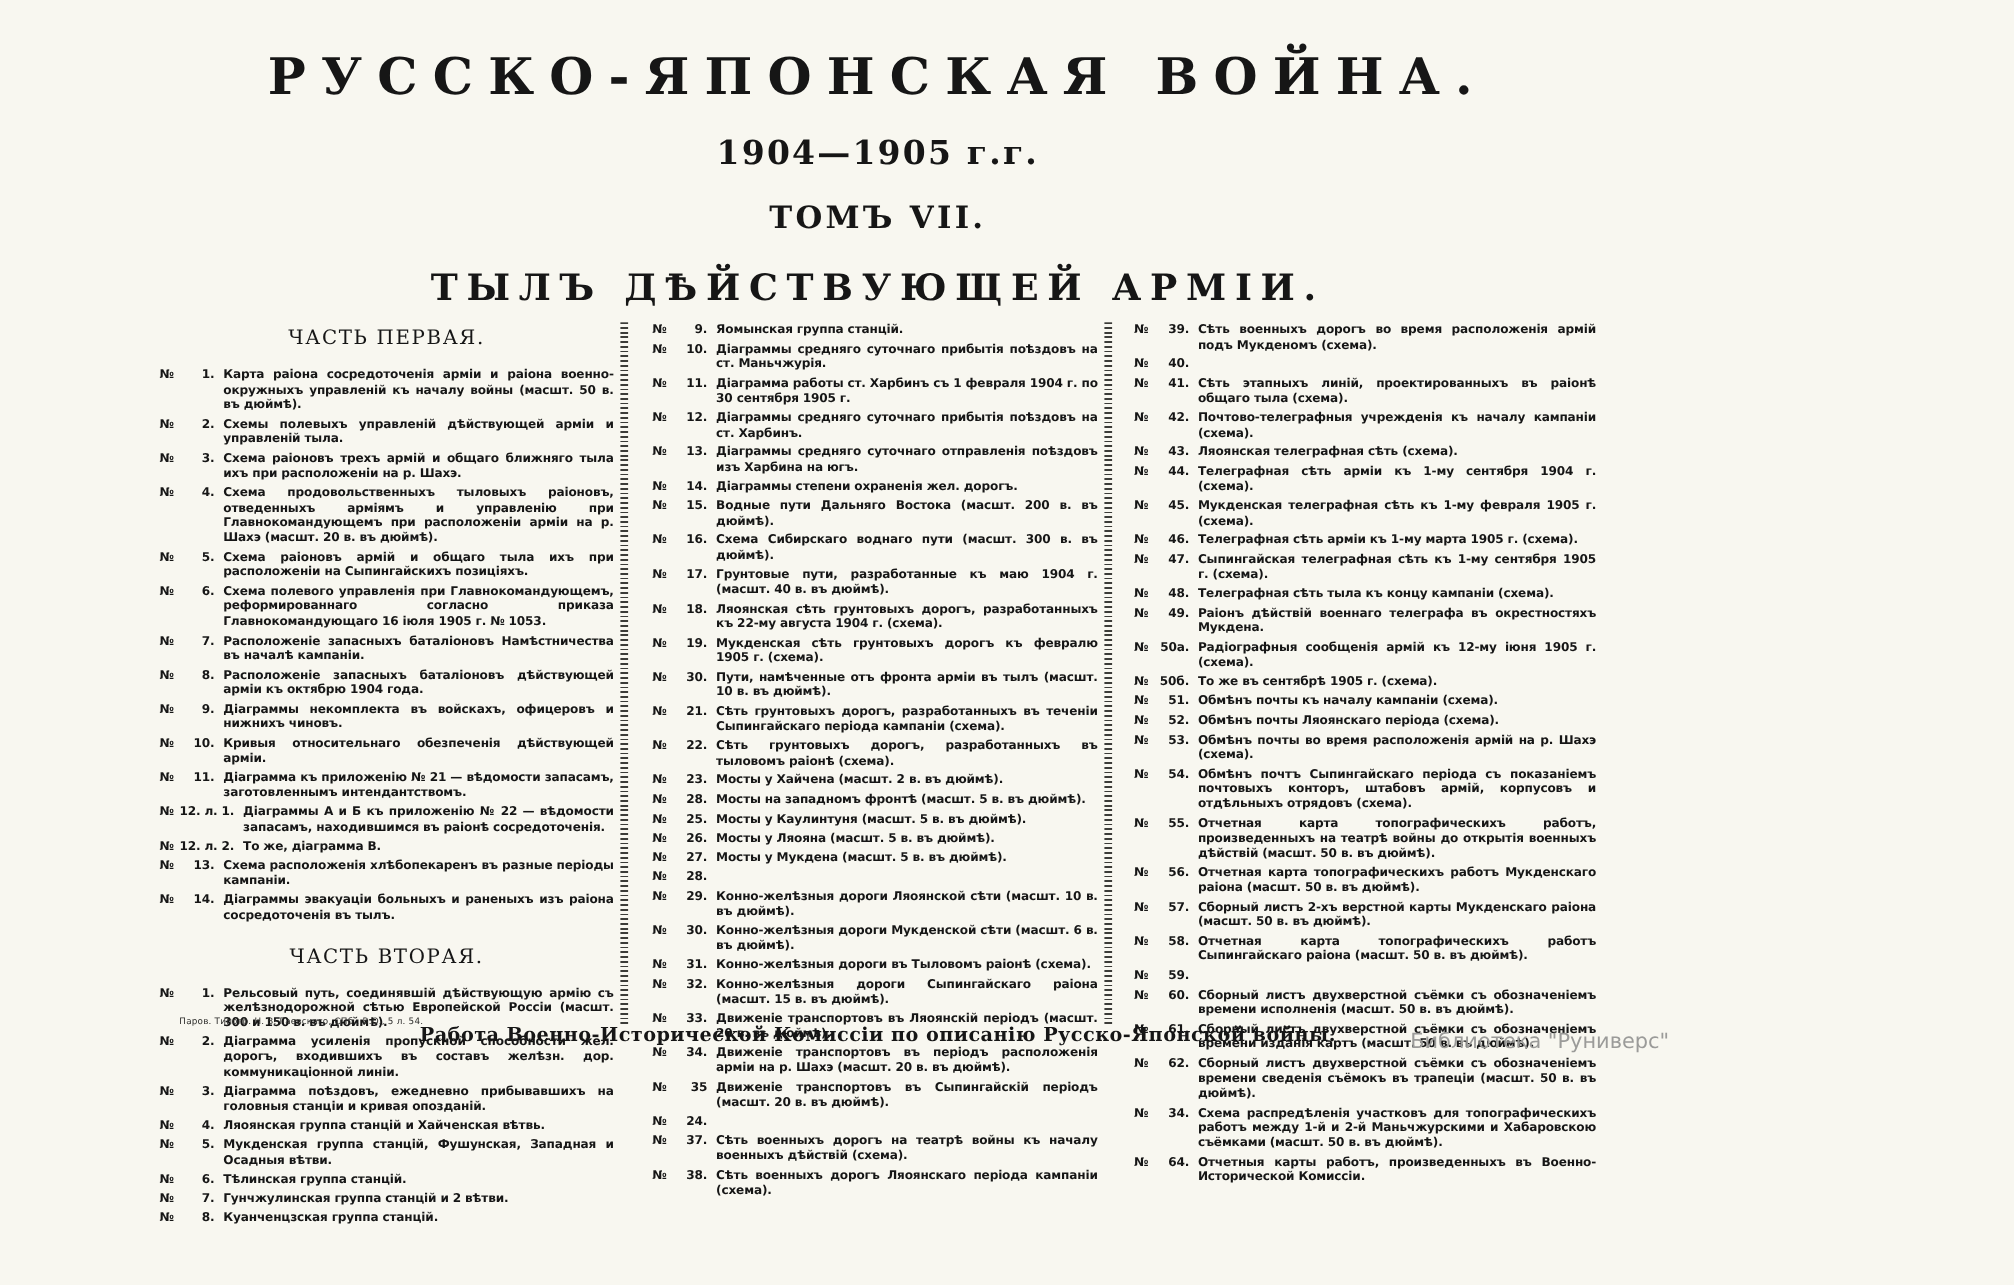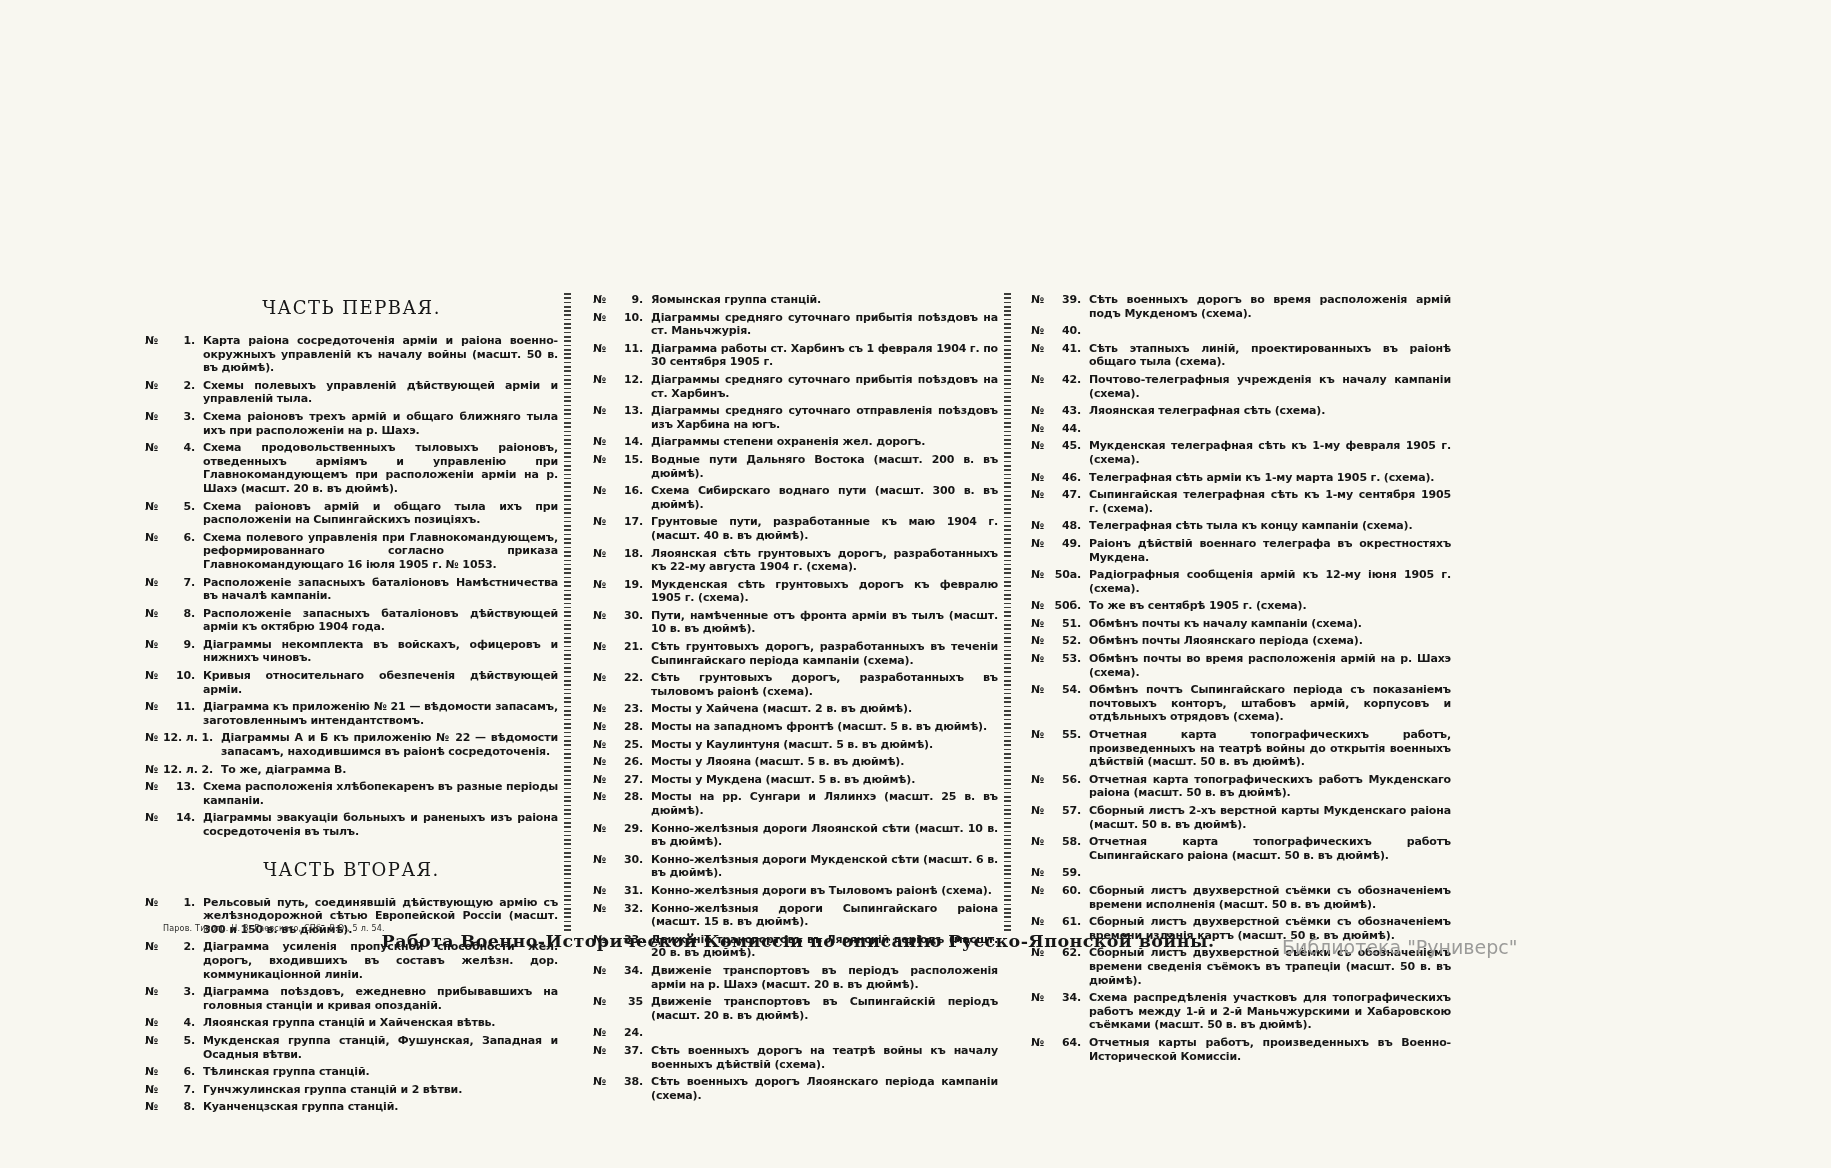--- a/index.html
+++ b/index.html
@@ -108,20 +108,26 @@
     font-family:"DejaVu Sans", sans-serif;
     font-size:19px;
     color:#9b9b99;
   }
 </style>
 </head>
 <body>
 
 <div class="page">
 
+  <div class="header-wrap">
+    <h1 class="main-title">РУССКО-ЯПОНСКАЯ ВОЙНА.</h1>
+    <div class="years">1904—1905 г.г.</div>
+    <div class="volume">ТОМЪ VII.</div>
+    <div class="subtitle">ТЫЛЪ ДѢЙСТВУЮЩЕЙ АРМІИ.</div>
+  </div>
 
   <main class="columns">
     <section class="col col-1">
         <h2 class="part-heading">ЧАСТЬ ПЕРВАЯ.</h2>
         <div class="item">
           <span class="num">
             <span>№</span>
             <span class="nv">1.</span>
           </span>
           <span class="text">Карта раіона сосредоточенія арміи и раіона военно-окружныхъ управленій къ началу войны (масшт. 50 в. въ дюймѣ).</span>
@@ -415,21 +421,20 @@
             <span>№</span>
             <span class="nv">27.</span>
           </span>
           <span class="text">Мосты у Мукдена (масшт. 5 в. въ дюймѣ).</span>
         </div>
         <div class="item">
           <span class="num">
             <span>№</span>
             <span class="nv">28.</span>
           </span>
-          <span class="text">Мосты на рр. Сунгари и Лялинхэ (масшт. 25 в. въ дюймѣ).</span>
         </div>
         <div class="item">
           <span class="num">
             <span>№</span>
             <span class="nv">29.</span>
           </span>
           <span class="text">Конно-желѣзныя дороги Ляоянской сѣти (масшт. 10 в. въ дюймѣ).</span>
         </div>
         <div class="item">
           <span class="num">
@@ -528,20 +533,21 @@
             <span>№</span>
             <span class="nv">43.</span>
           </span>
           <span class="text">Ляоянская телеграфная сѣть (схема).</span>
         </div>
         <div class="item">
           <span class="num">
             <span>№</span>
             <span class="nv">44.</span>
           </span>
+          <span class="text">Телеграфная сѣть арміи къ 1-му сентября 1904 г. (схема).</span>
         </div>
         <div class="item">
           <span class="num">
             <span>№</span>
             <span class="nv">45.</span>
           </span>
           <span class="text">Мукденская телеграфная сѣть къ 1-му февраля 1905 г. (схема).</span>
         </div>
         <div class="item">
           <span class="num">

